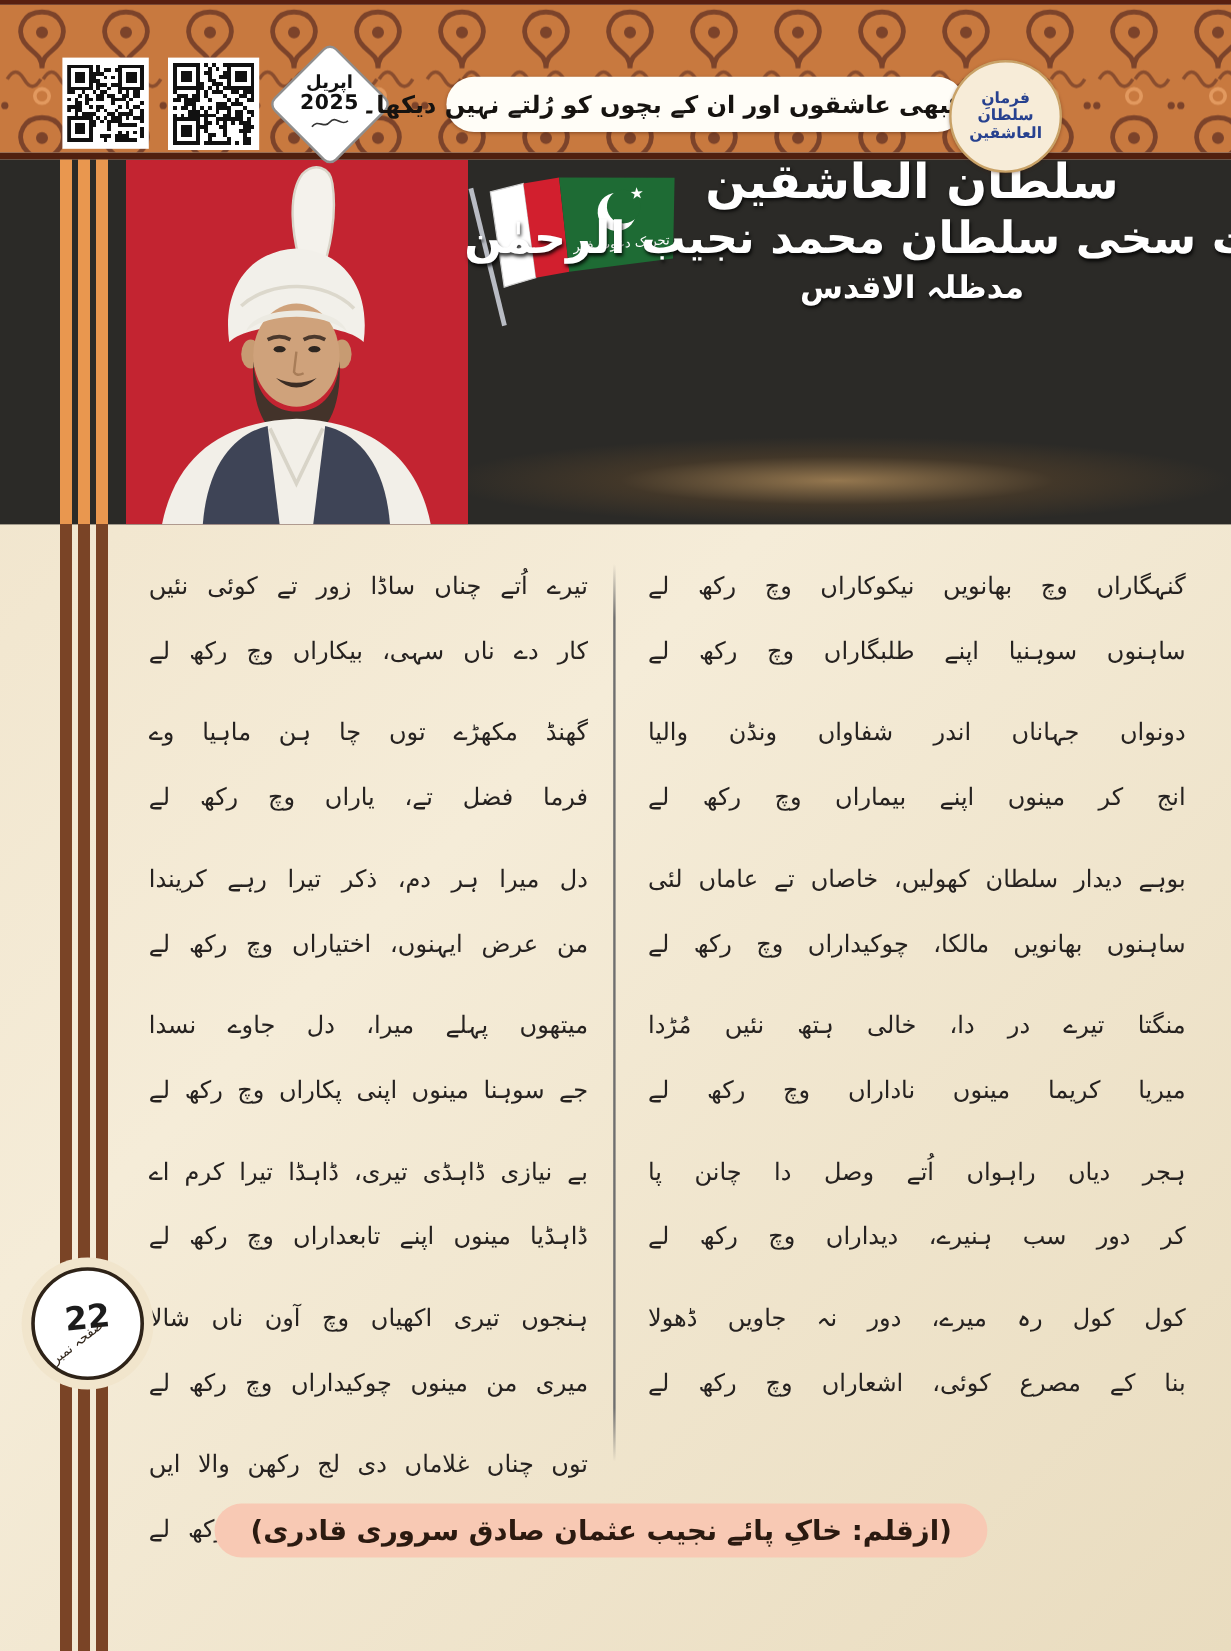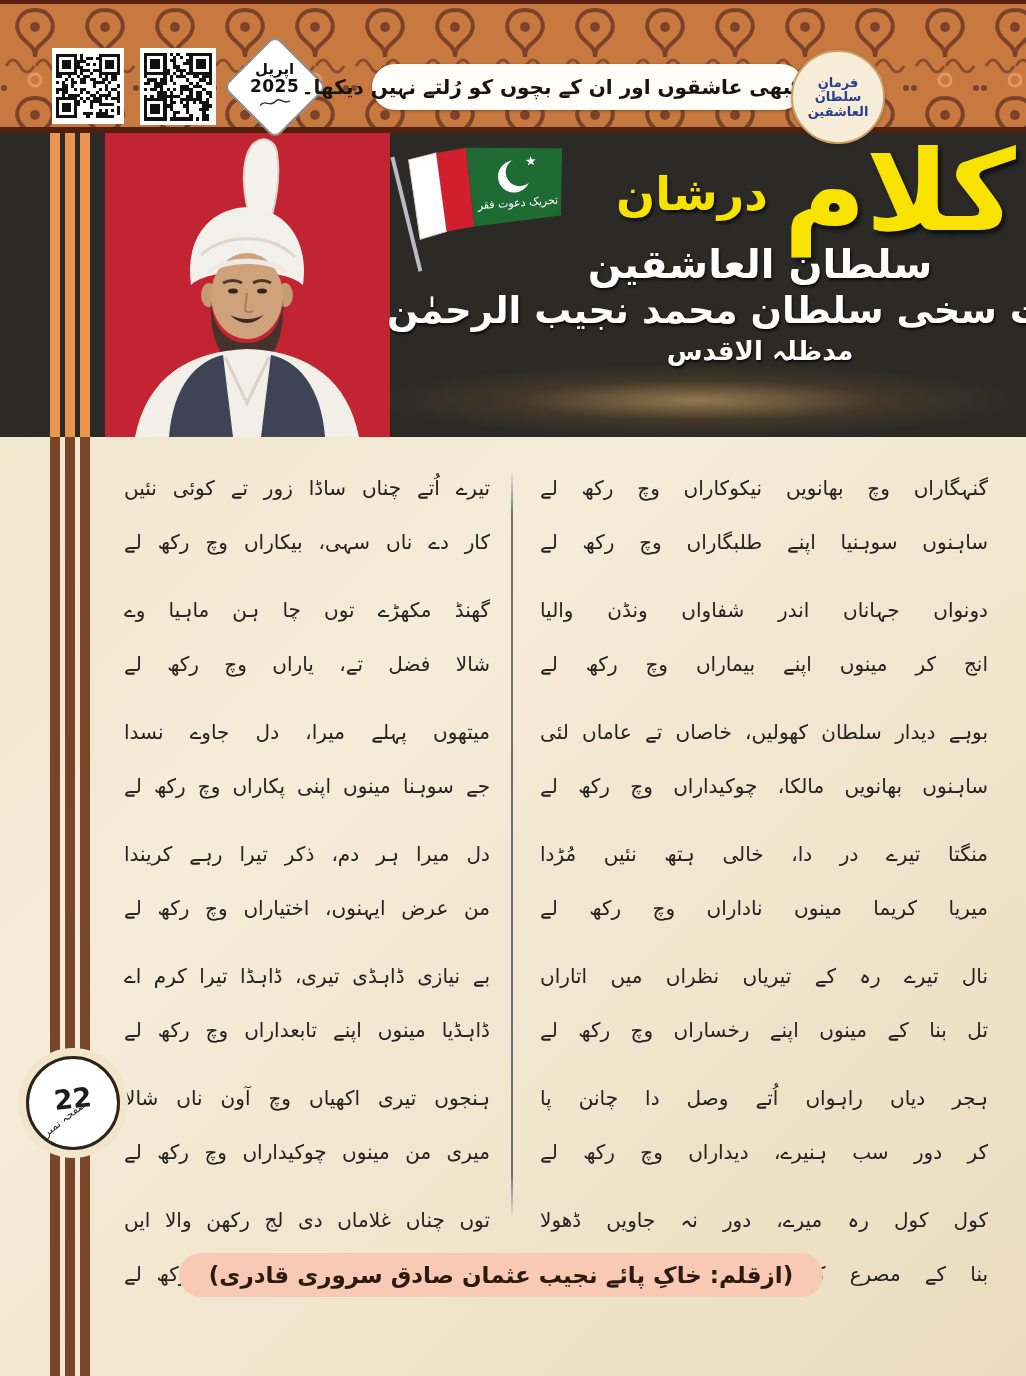--- a/index.html
+++ b/index.html
@@ -641,24 +641,20 @@
         <path d="M50 9 L80 6 L83 85 L55 88 Z" fill="#d21f2e"></path>
         <path d="M80 6 L176 13 L170 80 L83 85 Z" fill="#1e6b34"></path>
         <circle cx="126" cy="38" r="16" fill="#ffffff"></circle>
         <circle cx="132" cy="34" r="14" fill="#1e6b34"></circle>
         <text x="138" y="28" font-size="13" fill="#ffffff">★</text>
         <text x="128" y="68" font-size="11" fill="#ffffff" text-anchor="middle" direction="rtl">تحریک دعوت فقر</text>
       </svg>
     </div>
 
     <div class="hero-text">
-      <div class="title-row">
-        <span class="title-small" dir="rtl">درشان</span>
-        <span class="title-big" dir="rtl">کلام</span>
-      </div>
       <div class="sub1" dir="rtl">سلطان العاشقین</div>
       <div class="sub2" dir="rtl">حضرت سخی سلطان محمد نجیب الرحمٰن</div>
       <div class="sub3" dir="rtl">مدظلہ الاقدس</div>
     </div>
   </div>
 
   <div class="stripe s1"></div>
   <div class="stripe s2"></div>
   <div class="stripe s3"></div>
 
@@ -678,49 +674,45 @@
       </div>
       <div class="stanza">
         <p class="pline" dir="rtl">بوہے دیدار سلطان کھولیں، خاصاں تے عاماں لئی</p>
         <p class="pline" dir="rtl">ساہنوں بھانویں مالکا، چوکیداراں وچ رکھ لے</p>
       </div>
       <div class="stanza">
         <p class="pline" dir="rtl">منگتا تیرے در دا، خالی ہتھ نئیں مُڑدا</p>
         <p class="pline" dir="rtl">میریا کریما مینوں ناداراں وچ رکھ لے</p>
       </div>
       <div class="stanza">
-        <p class="pline" dir="rtl">نال تیرے رہ کے تیریاں نظراں میں اتاراں</p>
-        <p class="pline" dir="rtl">تل بنا کے مینوں اپنے رخساراں وچ رکھ لے</p>
-      </div>
-      <div class="stanza">
         <p class="pline" dir="rtl">ہجر دیاں راہواں اُتے وصل دا چانن پا</p>
         <p class="pline" dir="rtl">کر دور سب ہنیرے، دیداراں وچ رکھ لے</p>
       </div>
       <div class="stanza">
         <p class="pline" dir="rtl">کول کول رہ میرے، دور نہ جاویں ڈھولا</p>
         <p class="pline" dir="rtl">بنا کے مصرع کوئی، اشعاراں وچ رکھ لے</p>
       </div>
     </div>
   <div class="divider"></div>
   <div class="col col-left" id="colLeft">
       <div class="stanza">
         <p class="pline" dir="rtl">تیرے اُتے چناں ساڈا زور تے کوئی نئیں</p>
         <p class="pline" dir="rtl">کار دے ناں سہی، بیکاراں وچ رکھ لے</p>
       </div>
       <div class="stanza">
         <p class="pline" dir="rtl">گھنڈ مکھڑے توں چا ہن ماہیا وے</p>
-        <p class="pline" dir="rtl">شالا فضل تے، یاراں وچ رکھ لے</p>
+        <p class="pline" dir="rtl">فرما فضل تے، یاراں وچ رکھ لے</p>
+      </div>
+      <div class="stanza">
+        <p class="pline" dir="rtl">دل میرا ہر دم، ذکر تیرا رہے کریندا</p>
+        <p class="pline" dir="rtl">من عرض ایہنوں، اختیاراں وچ رکھ لے</p>
       </div>
       <div class="stanza">
         <p class="pline" dir="rtl">میتھوں پہلے میرا، دل جاوے نسدا</p>
         <p class="pline" dir="rtl">جے سوہنا مینوں اپنی پکاراں وچ رکھ لے</p>
-      </div>
-      <div class="stanza">
-        <p class="pline" dir="rtl">دل میرا ہر دم، ذکر تیرا رہے کریندا</p>
-        <p class="pline" dir="rtl">من عرض ایہنوں، اختیاراں وچ رکھ لے</p>
       </div>
       <div class="stanza">
         <p class="pline" dir="rtl">بے نیازی ڈاہڈی تیری، ڈاہڈا تیرا کرم اے</p>
         <p class="pline" dir="rtl">ڈاہڈیا مینوں اپنے تابعداراں وچ رکھ لے</p>
       </div>
       <div class="stanza">
         <p class="pline" dir="rtl">ہنجوں تیری اکھیاں وچ آون ناں شالا</p>
         <p class="pline" dir="rtl">میری من مینوں چوکیداراں وچ رکھ لے</p>
       </div>
       <div class="stanza">

